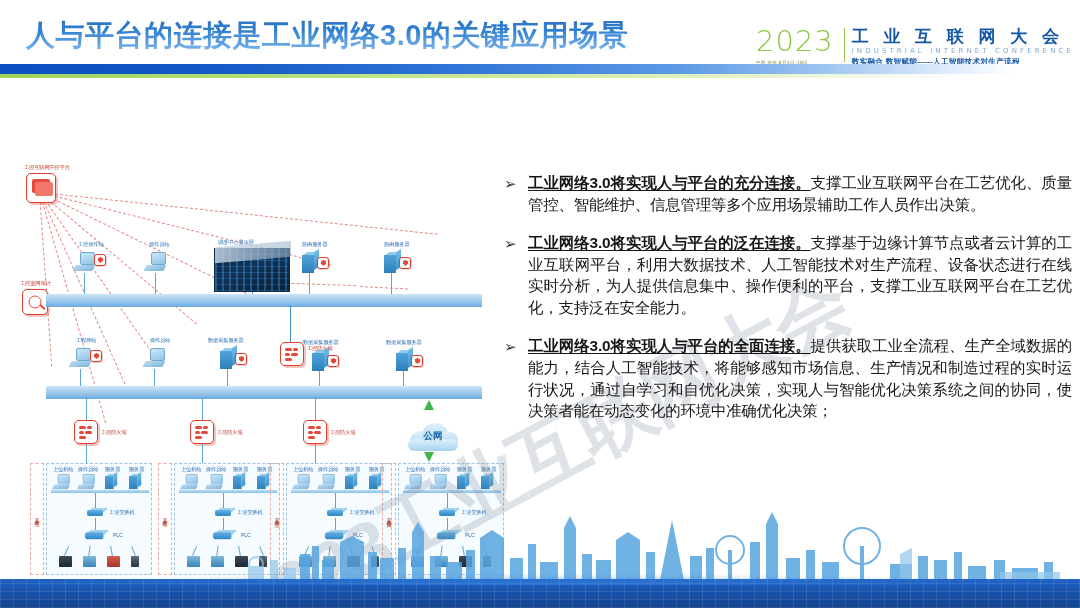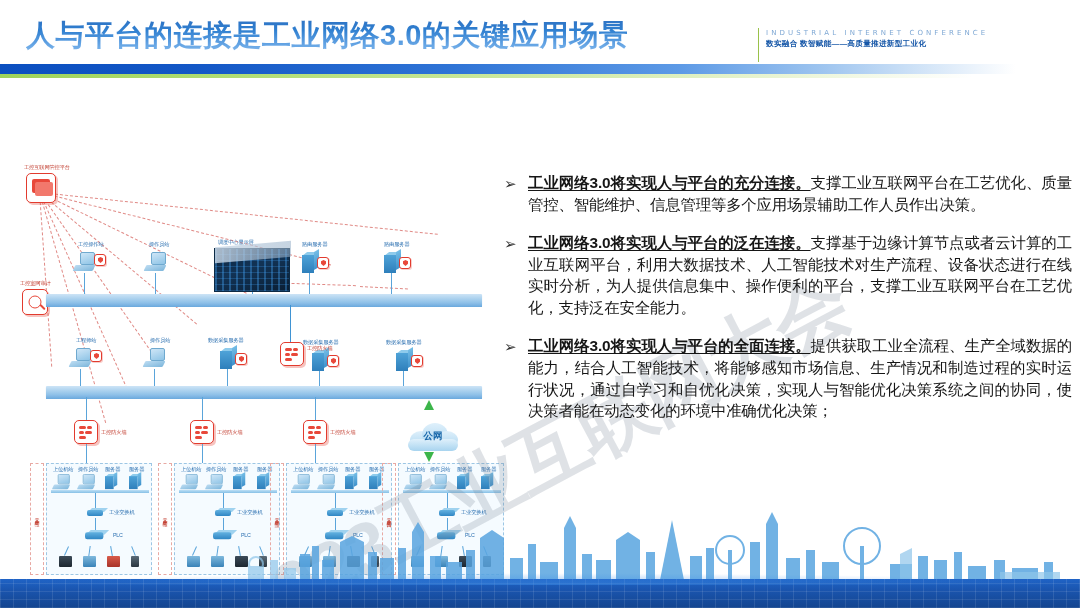--- a/index.html
+++ b/index.html
@@ -294,24 +294,29 @@
 </head>
 <body>
 
 <div id="slide">
 
   <div id="header">
     <div id="title-fallback">人与平台的连接是工业网络3.0的关键应用场景</div>
     <div id="page-title">人与平台的连接是工业网络3.0的关键应用场景</div>
 
     <div id="logo-block">
+      <div id="logo-left">
+        <div id="logo-year">2023</div>
+        <div id="logo-year-sub">中国·苏州  8月1日-18日</div>
+      </div>
       <div id="logo-divider"></div>
       <div id="logo-right">
+        <div id="logo-cn">工 业 互 联 网 大 会</div>
         <div id="logo-en">INDUSTRIAL INTERNET CONFERENCE</div>
-        <div id="logo-slogan">数实融合  数智赋能——高质量推进新型工业化</div>
+        <div id="logo-slogan">数实融合  数智赋能——人工智能技术对生产流程</div>
       </div>
     </div>
 
     <div id="header-rule"></div>
     <div id="header-rule-green"></div>
   </div>
 
 
   <div id="diagram">
 

